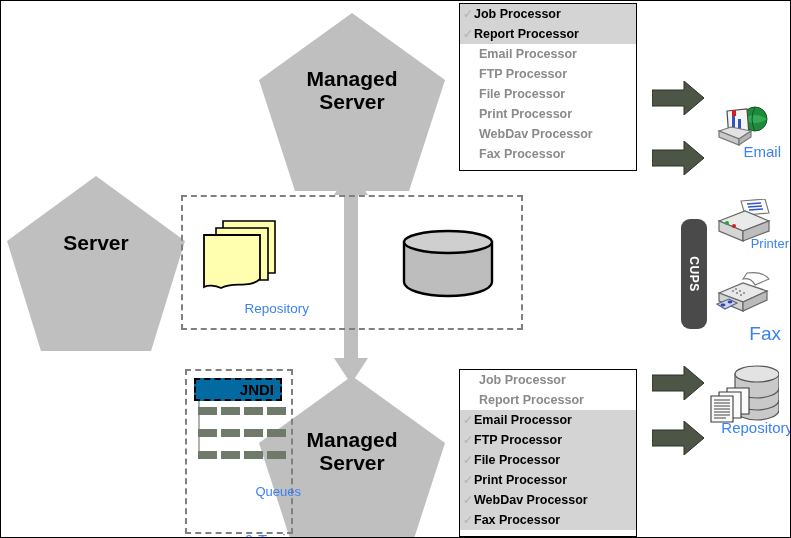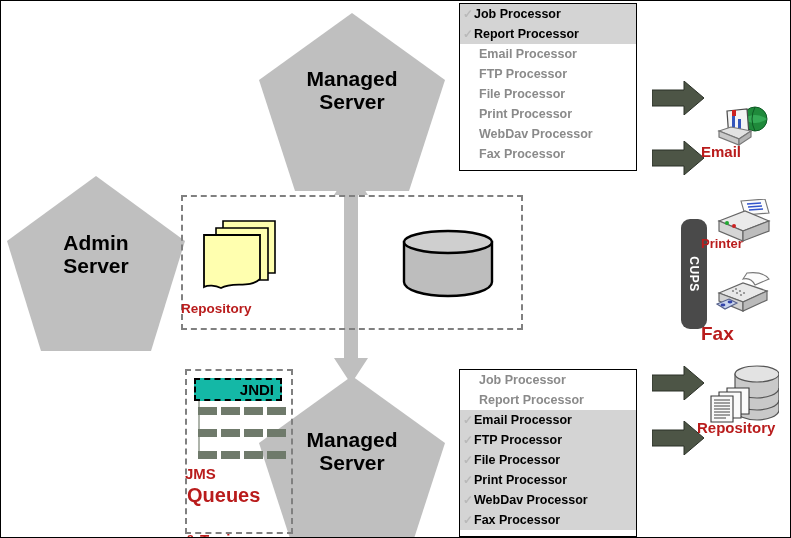--- a/index.html
+++ b/index.html
@@ -83,31 +83,31 @@
 
   
   .docstack { position: absolute; }
 
   
   .cyl { position: absolute; }
 
   
   .caption {
     position: absolute;
-    text-align: left;
-    font-weight: bold;
+    text-align: right;
+    font-weight: normal;
     font-size: 13.5px;
-    color: #b91c1c;
+    color: #3b82f6;
     white-space: nowrap;
   }
 
   
   .jndi-box {
     position: absolute;
-    background: #14b8a6;
+    background: #0369a1;
     border: 2px dashed #000000;
     box-sizing: border-box;
     color: #000000;
     font-weight: bold;
     font-size: 15px;
     text-align: right;
     padding-right: 6px;
     line-height: 20px;
   }
   .bar {
@@ -147,21 +147,20 @@
 
   <svg class="abs" style="left:330px; top:168px; width:40px; height:215px;" viewBox="0 0 40 215">
     <polygon points="20,0 37,26 27,26 27,189 37,189 20,215 3,189 13,189 13,26 3,26" fill="#BFBFBF"></polygon>
   </svg>
 
   <div class="pentagon-wrap" style="left:6px; top:175px; width:178px; height:175px;">
     <svg width="178" height="175" viewBox="0 0 178 175">
       <polygon points="89,0 178,65 144,175 34,175 0,65" fill="#BFBFBF"></polygon>
     </svg>
     <div class="pentagon-label" style="top:56px; font-size:21px;">
-      <div>Admin</div>
       <div>Server</div>
     </div>
   </div>
 
   <div class="pentagon-wrap" style="left:258px; top:12px; width:186px; height:178px;">
     <svg width="186" height="178" viewBox="0 0 186 178">
       <polygon points="93,0 186,67 150,178 36,178 0,67" fill="#BFBFBF"></polygon>
     </svg>
     <div class="pentagon-label" style="top:55px; font-size:21px;">
       <div>Managed</div>
@@ -211,22 +210,21 @@
   <div class="bar" style="left:197px; top:428px; width:19px; height:8px;"></div>
   <div class="bar" style="left:220px; top:428px; width:19px; height:8px;"></div>
   <div class="bar" style="left:243px; top:428px; width:19px; height:8px;"></div>
   <div class="bar" style="left:266px; top:428px; width:19px; height:8px;"></div>
 
   <div class="bar" style="left:197px; top:450px; width:19px; height:8px;"></div>
   <div class="bar" style="left:220px; top:450px; width:19px; height:8px;"></div>
   <div class="bar" style="left:243px; top:450px; width:19px; height:8px;"></div>
   <div class="bar" style="left:266px; top:450px; width:19px; height:8px;"></div>
 
-  <div class="caption" style="left:184px; top:464px; width:108px; font-size:15px;">JMS</div>
-  <div class="caption" style="left:186px; top:483px; width:108px; font-size:20px;">Queues</div>
+  <div class="caption" style="left:192px; top:483px; width:108px; font-size:13px;">Queues</div>
   <div class="caption" style="left:184px; top:507px; width:108px; font-size:15px;margin-top:23px;">&amp; Topic</div>
 
   <div class="proc-panel" style="left:458px; top:2px; width:178px; height:168px;">
     <div id="proc-top-rows">
         <div class="proc-row active">
           <span class="proc-check">✓</span>
           <span class="proc-label">Job Processor</span>
         </div>
         <div class="proc-row active">
           <span class="proc-check">✓</span>

